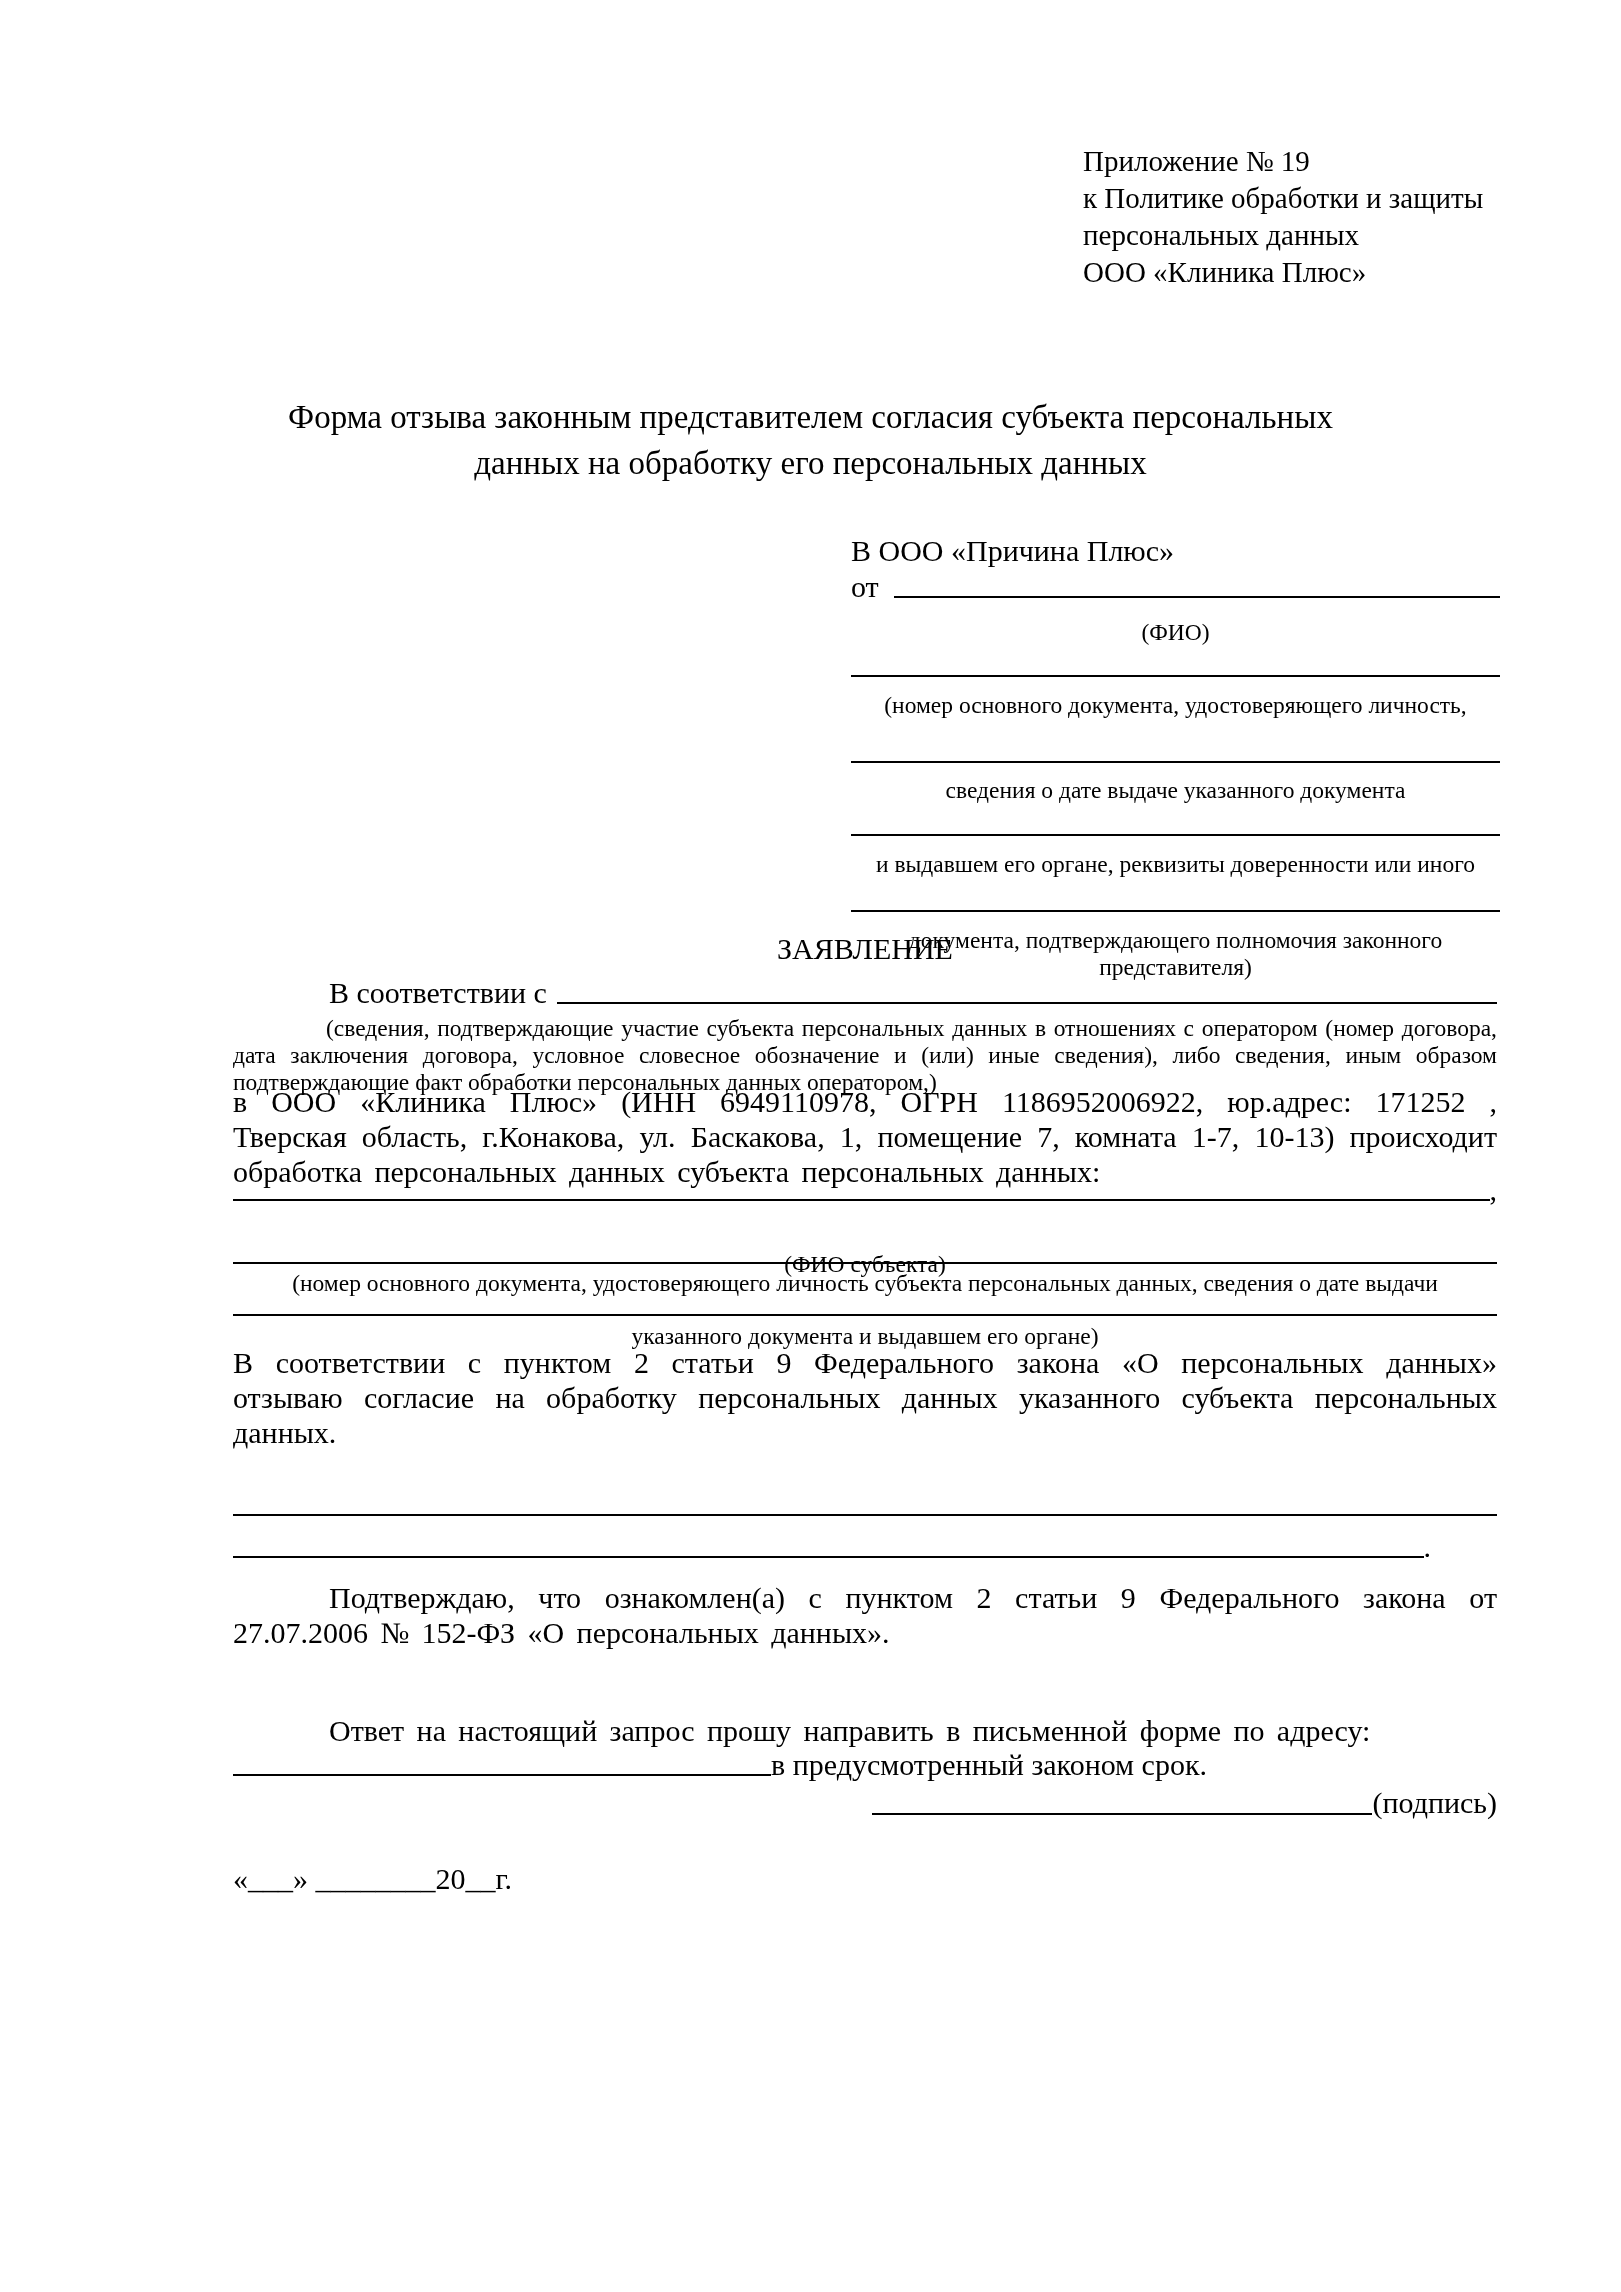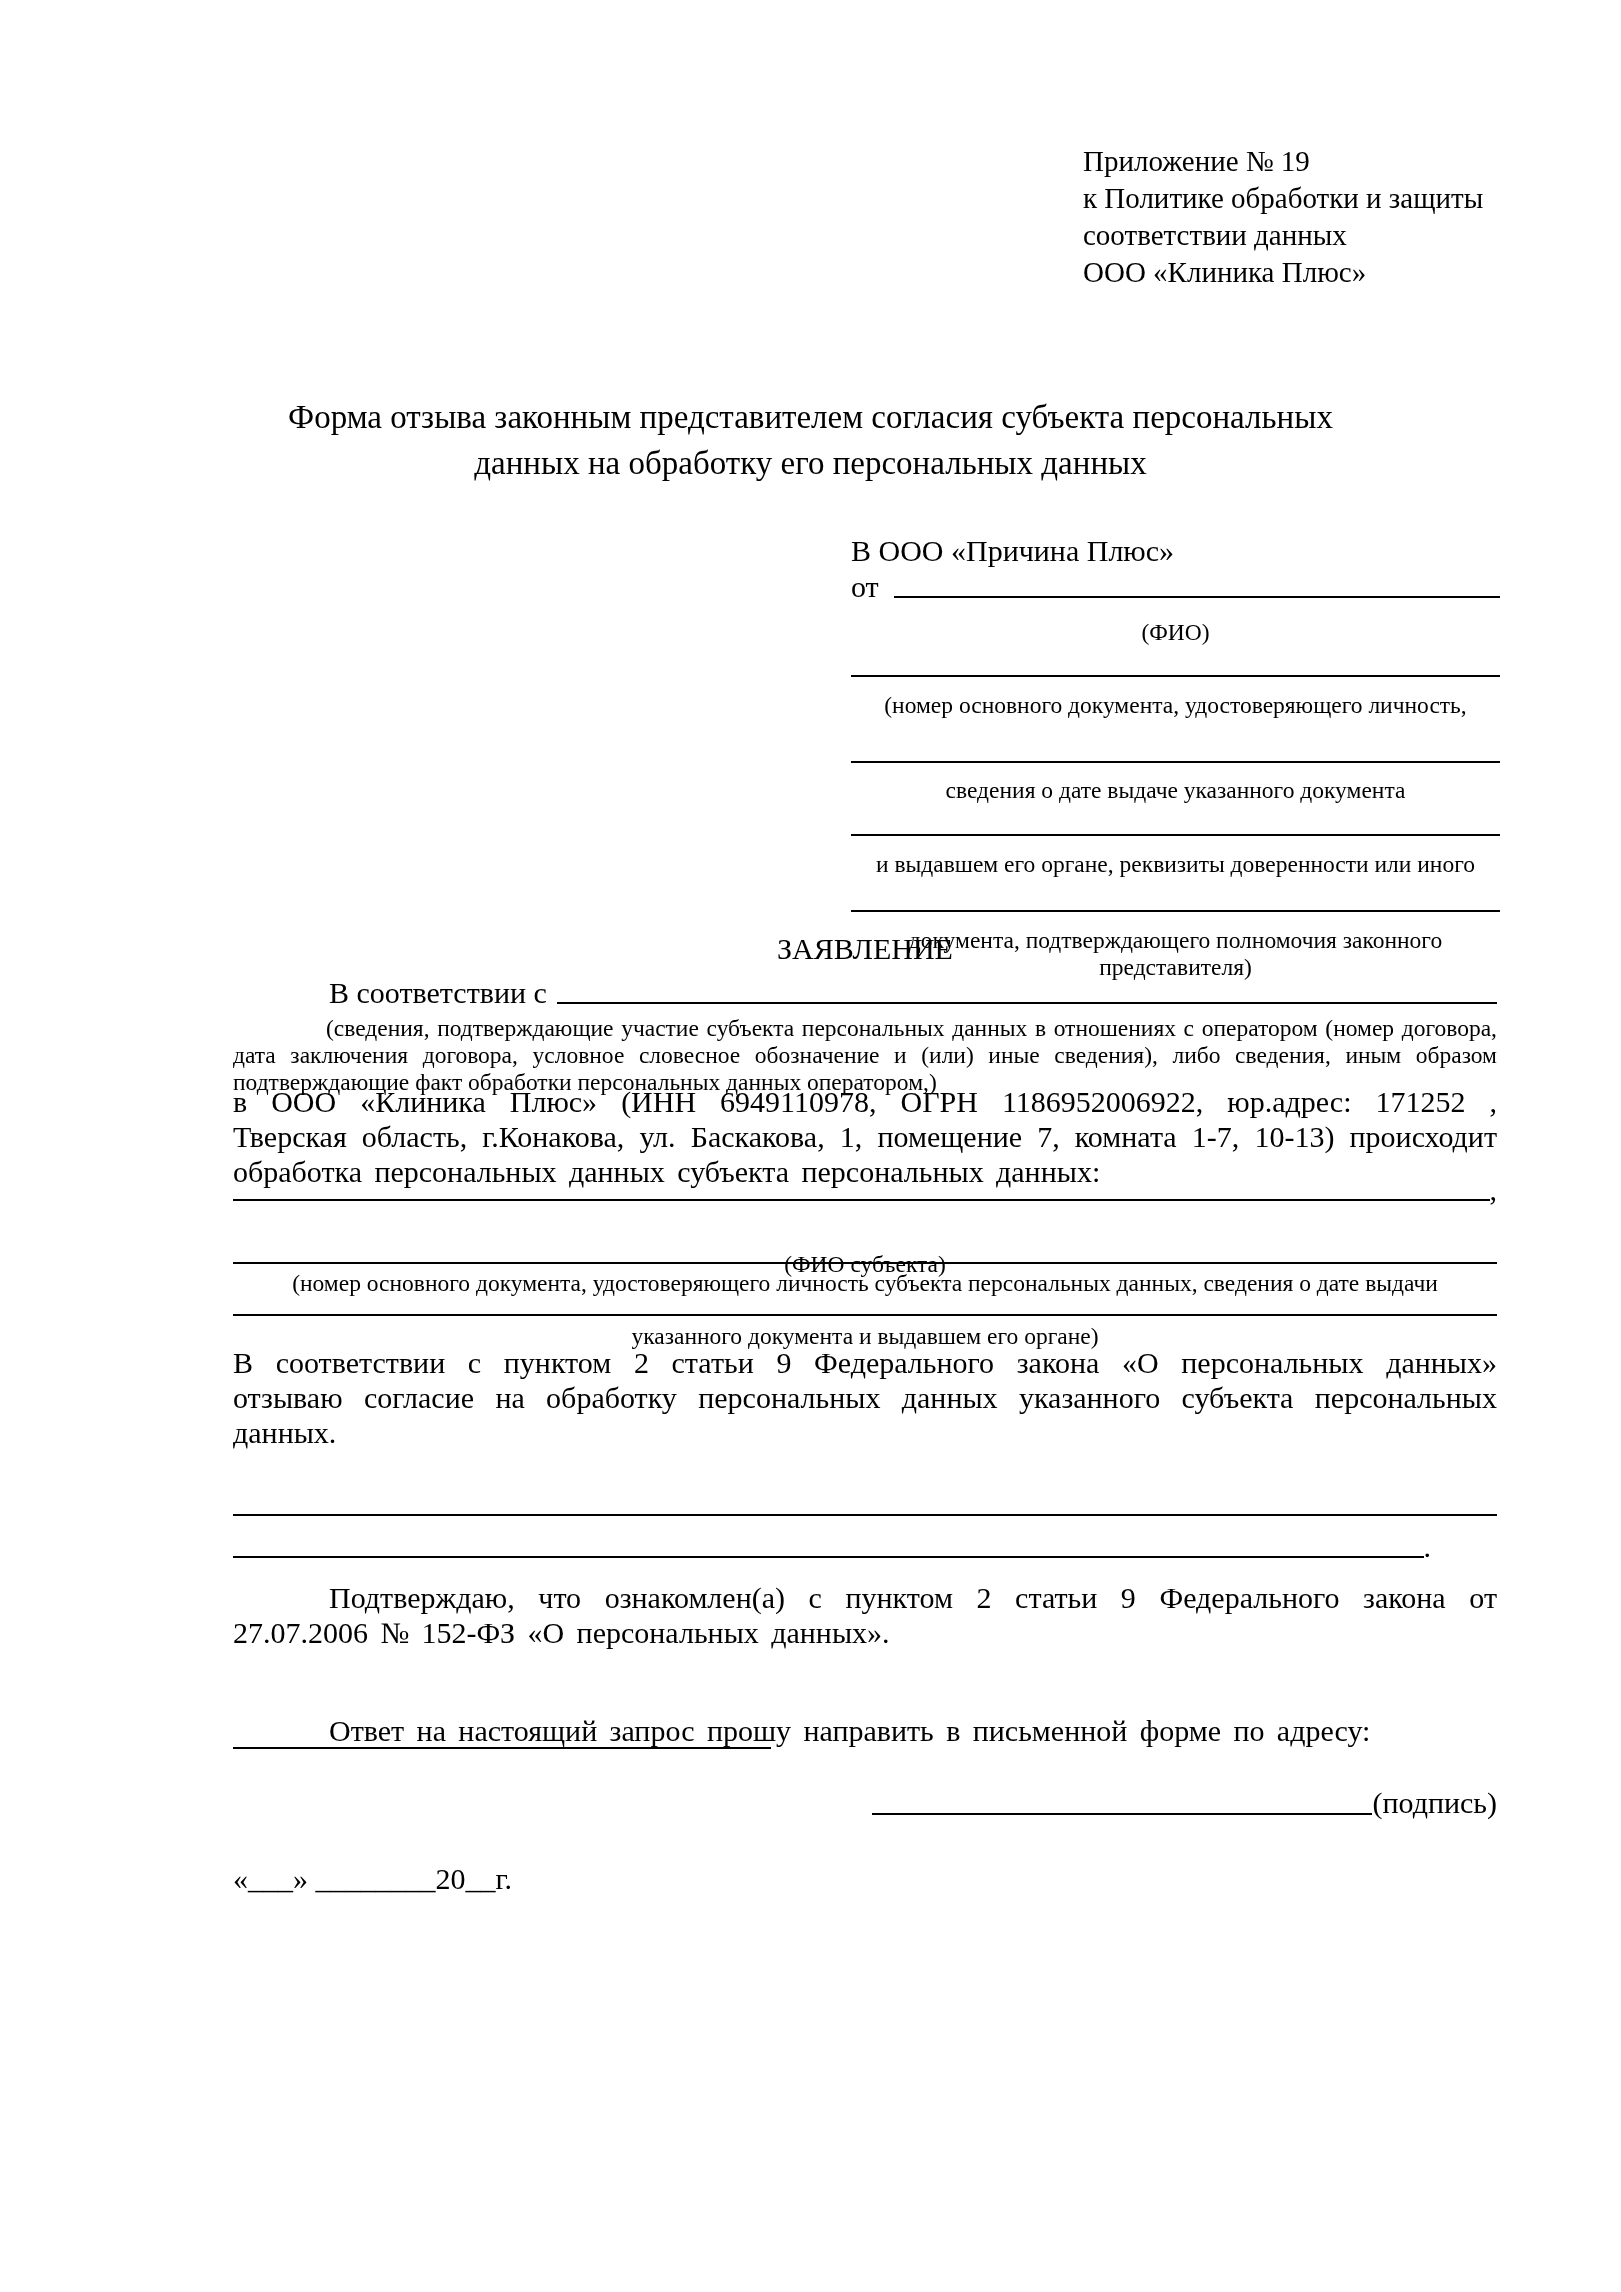--- a/index.html
+++ b/index.html
@@ -66,21 +66,21 @@
   .footer-sig { left:872px; top:1784px; width:625px; line-height:37px; font-size:30px; }
 </style>
 </head>
 <body>
 
 <div class="page">
 
   <div class="abs hdr">
     <div>Приложение № 19</div>
     <div>к Политике обработки и защиты</div>
-    <div>соответствии данных</div>
+    <div>персональных данных</div>
     <div>ООО «Клиника Плюс»</div>
   </div>
 
   <div class="abs title">Форма отзыва законным представителем согласия субъекта персональных данных на обработку его персональных данных</div>
 
   <div class="abs addr">
     <div class="addr-to">В ООО «Причина Плюс»</div>
     <div class="row addr-from">
       <span>от</span>
       <span class="fill"></span>
@@ -131,20 +131,21 @@
   <div class="abs row suffix-pt" style="left:233px; top:1529px; width:1198px;">
     <span class="fill"></span>
     <span>.</span>
   </div>
 
   <div class="abs main-col para sp ind" style="top:1580px;">Подтверждаю, что ознакомлен(а) с пунктом 2 статьи 9 Федерального закона от 27.07.2006 № 152-ФЗ «О персональных данных».</div>
 
   <div class="abs main-col para sp ind" style="top:1713px;">Ответ на настоящий запрос прошу направить в письменной форме по адресу:</div>
   <div class="abs main-col row line-row" style="top:1747px;">
     <span class="fixed-line"></span>
+    <span>в предусмотренный законом срок.</span>
   </div>
 
   <div class="abs footer-date">«___» ________20__г.</div>
   <div class="abs footer-sig row">
     <span class="fill"></span>
     <span>(подпись)</span>
   </div>
 
 </div>
 

